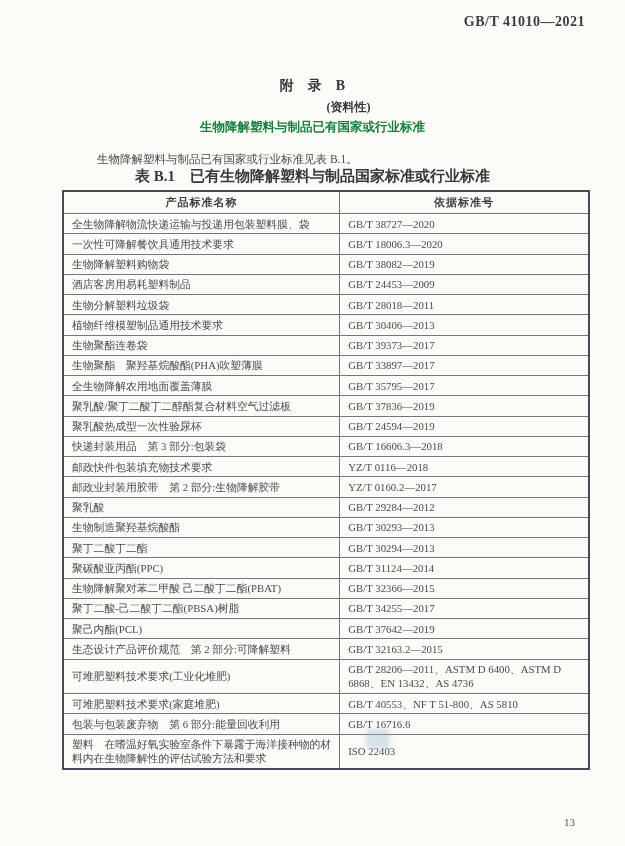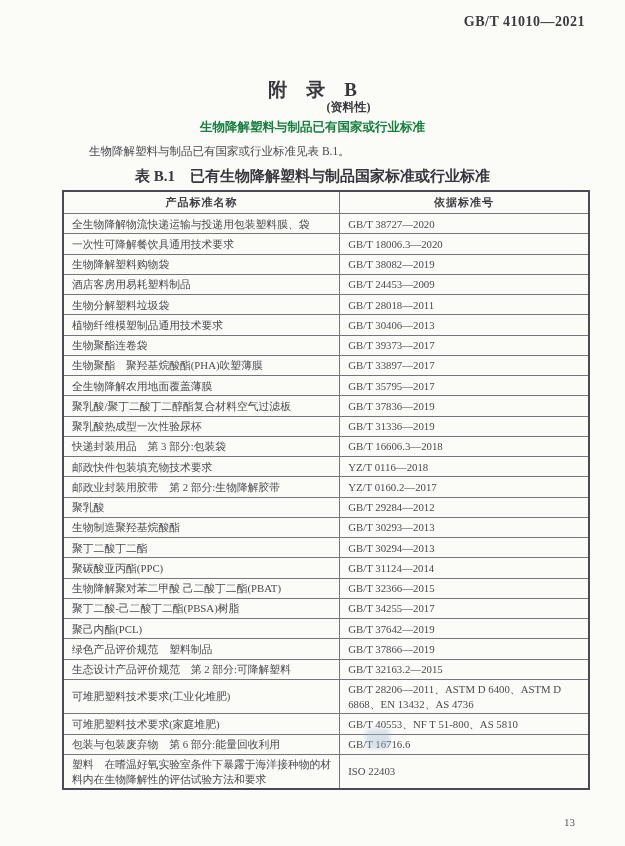--- a/index.html
+++ b/index.html
@@ -11,32 +11,32 @@
     color:#45444a;
     overflow:hidden;
   }
   .doc-number {
     position:absolute; top:14px; right:40px;
     font-size:14px; font-weight:bold; color:#3c3b41;
     letter-spacing:0.5px;
   }
   .appendix-title {
     position:absolute; top:77px; left:0; width:100%;
-    text-align:center; font-size:19px; font-weight:bold; color:#38373d;
+    text-align:center; font-size:14px; font-weight:bold; color:#38373d;
   }
   .appendix-subtitle {
     position:absolute; top:99px; left:0; width:100%;
     text-align:center; font-size:12px; font-weight:bold; color:#38373d;padding-left:36px;
   }
   .appendix-heading {
     position:absolute; top:119px; left:0; width:100%;
     text-align:center; font-size:12.5px; font-weight:bold; color:#15803d;
   }
   .intro {
-    position:absolute; top:140px; left:85px; margin:4px;
+    position:absolute; top:140px; left:85px; margin:12px;
     font-size:11.5px; color:#4a494f;
   }
   .table-caption {
     position:absolute; top:167px; left:0; width:100%;
     text-align:center; font-size:15px; font-weight:bold; color:#38373d;
   }
   table.std-table {
     position:absolute; top:190px; left:62px;
     width:528px;
     border-collapse:collapse;
@@ -137,21 +137,21 @@
         <tr>
           <td>全生物降解农用地面覆盖薄膜</td>
           <td>GB/T 35795—2017</td>
         </tr>
         <tr>
           <td>聚乳酸/聚丁二酸丁二醇酯复合材料空气过滤板</td>
           <td>GB/T 37836—2019</td>
         </tr>
         <tr>
           <td>聚乳酸热成型一次性验尿杯</td>
-          <td>GB/T 31336—2019</td>
+          <td>GB/T 24594—2019</td>
         </tr>
         <tr>
           <td>快递封装用品　第 3 部分:包装袋</td>
           <td>GB/T 16606.3—2018</td>
         </tr>
         <tr>
           <td>邮政快件包装填充物技术要求</td>
           <td>YZ/T 0116—2018</td>
         </tr>
         <tr>
@@ -180,24 +180,20 @@
         </tr>
         <tr>
           <td>聚丁二酸-己二酸丁二酯(PBSA)树脂</td>
           <td>GB/T 34255—2017</td>
         </tr>
         <tr>
           <td>聚己内酯(PCL)</td>
           <td>GB/T 37642—2019</td>
         </tr>
         <tr>
-          <td>绿色产品评价规范　塑料制品</td>
-          <td>GB/T 37866—2019</td>
-        </tr>
-        <tr>
           <td>生态设计产品评价规范　第 2 部分:可降解塑料</td>
           <td>GB/T 32163.2—2015</td>
         </tr>
         <tr>
           <td>可堆肥塑料技术要求(工业化堆肥)</td>
           <td>GB/T 28206—2011、ASTM D 6400、ASTM D 6868、EN 13432、AS 4736</td>
         </tr>
         <tr>
           <td>可堆肥塑料技术要求(家庭堆肥)</td>
           <td>GB/T 40553、NF T 51-800、AS 5810</td>

